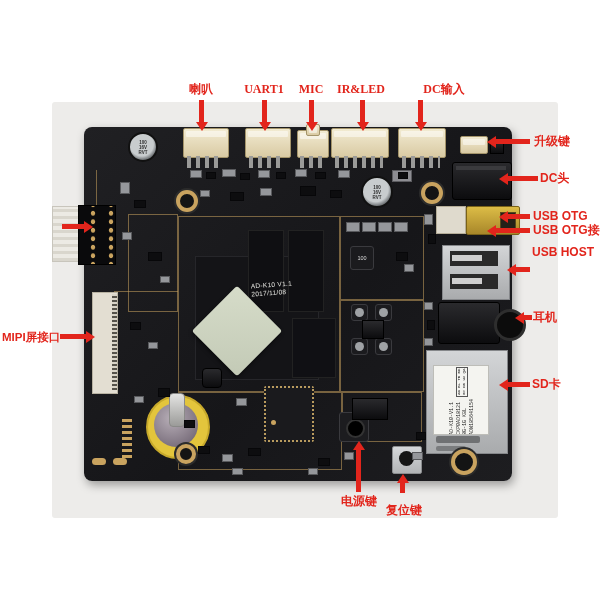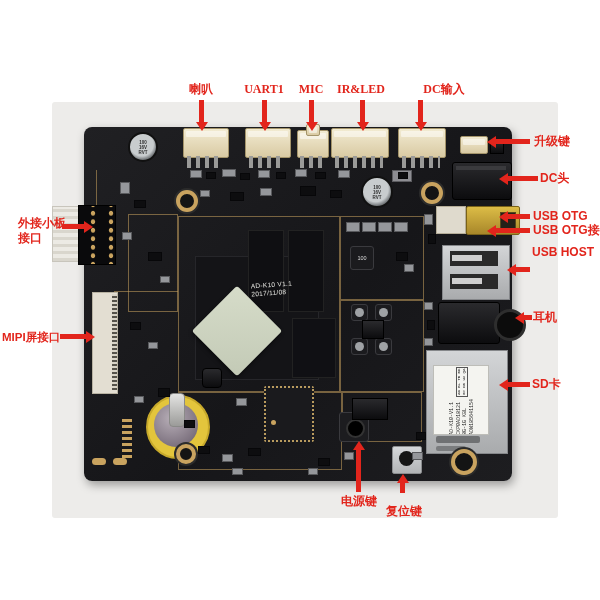--- a/index.html
+++ b/index.html
@@ -209,28 +209,27 @@
   <div class="abs arr arr-left" style="left:508px;top:214px;width:22px;"></div>
   <div class="abs lbl" style="left:533px;top:223px;">USB OTG接口</div>
   <div class="abs arr arr-left" style="left:496px;top:228px;width:34px;"></div>
   <div class="abs lbl" style="left:532px;top:245px;">USB HOST</div>
   <div class="abs arr arr-left" style="left:516px;top:267px;width:14px;"></div>
   <div class="abs lbl" style="left:533px;top:310px;">耳机</div>
   <div class="abs arr arr-left" style="left:524px;top:315px;width:8px;"></div>
   <div class="abs lbl" style="left:532px;top:377px;">SD卡</div>
   <div class="abs arr arr-left" style="left:508px;top:382px;width:22px;"></div>
 
-  <div class="abs lbl lblwrap" style="left:18px;top:216px;width:52px;">外接小板接口</div>
   <div class="abs arr arr-right" style="left:62px;top:224px;width:22px;"></div>
   <div class="abs lbl" style="left:2px;top:330px;font-size:11.5px;">MIPI屏接口</div>
   <div class="abs arr arr-right" style="left:60px;top:334px;width:26px;"></div>
 
   <div class="abs lbl" style="left:341px;top:494px;">电源键</div>
   <div class="abs arr arr-up" style="left:356px;top:450px;height:42px;"></div>
-  <div class="abs lbl" style="left:386px;top:504px;">复位键</div>
+  <div class="abs lbl" style="left:386px;top:504px;font-family:Liberation Mono, monospace;">复位键</div>
   <div class="abs arr arr-up" style="left:400px;top:483px;height:10px;"></div>
 
 <div class="abs" style="left: 190px; top: 170px; width: 10px; height: 6px; background: rgb(149, 151, 155); border: 1px solid rgba(0, 0, 0, 0.4);"></div>
     <div class="abs" style="left: 206px; top: 172px; width: 8px; height: 5px; background: rgb(13, 13, 15); border: 1px solid rgba(0, 0, 0, 0.4);"></div>
     <div class="abs" style="left: 222px; top: 169px; width: 12px; height: 6px; background: rgb(149, 151, 155); border: 1px solid rgba(0, 0, 0, 0.4);"></div>
     <div class="abs" style="left: 240px; top: 173px; width: 8px; height: 5px; background: rgb(13, 13, 15); border: 1px solid rgba(0, 0, 0, 0.4);"></div>
     <div class="abs" style="left: 258px; top: 170px; width: 10px; height: 6px; background: rgb(149, 151, 155); border: 1px solid rgba(0, 0, 0, 0.4);"></div>
     <div class="abs" style="left: 276px; top: 172px; width: 8px; height: 5px; background: rgb(13, 13, 15); border: 1px solid rgba(0, 0, 0, 0.4);"></div>
     <div class="abs" style="left: 295px; top: 169px; width: 10px; height: 6px; background: rgb(149, 151, 155); border: 1px solid rgba(0, 0, 0, 0.4);"></div>
     <div class="abs" style="left: 315px; top: 172px; width: 9px; height: 5px; background: rgb(13, 13, 15); border: 1px solid rgba(0, 0, 0, 0.4);"></div>

